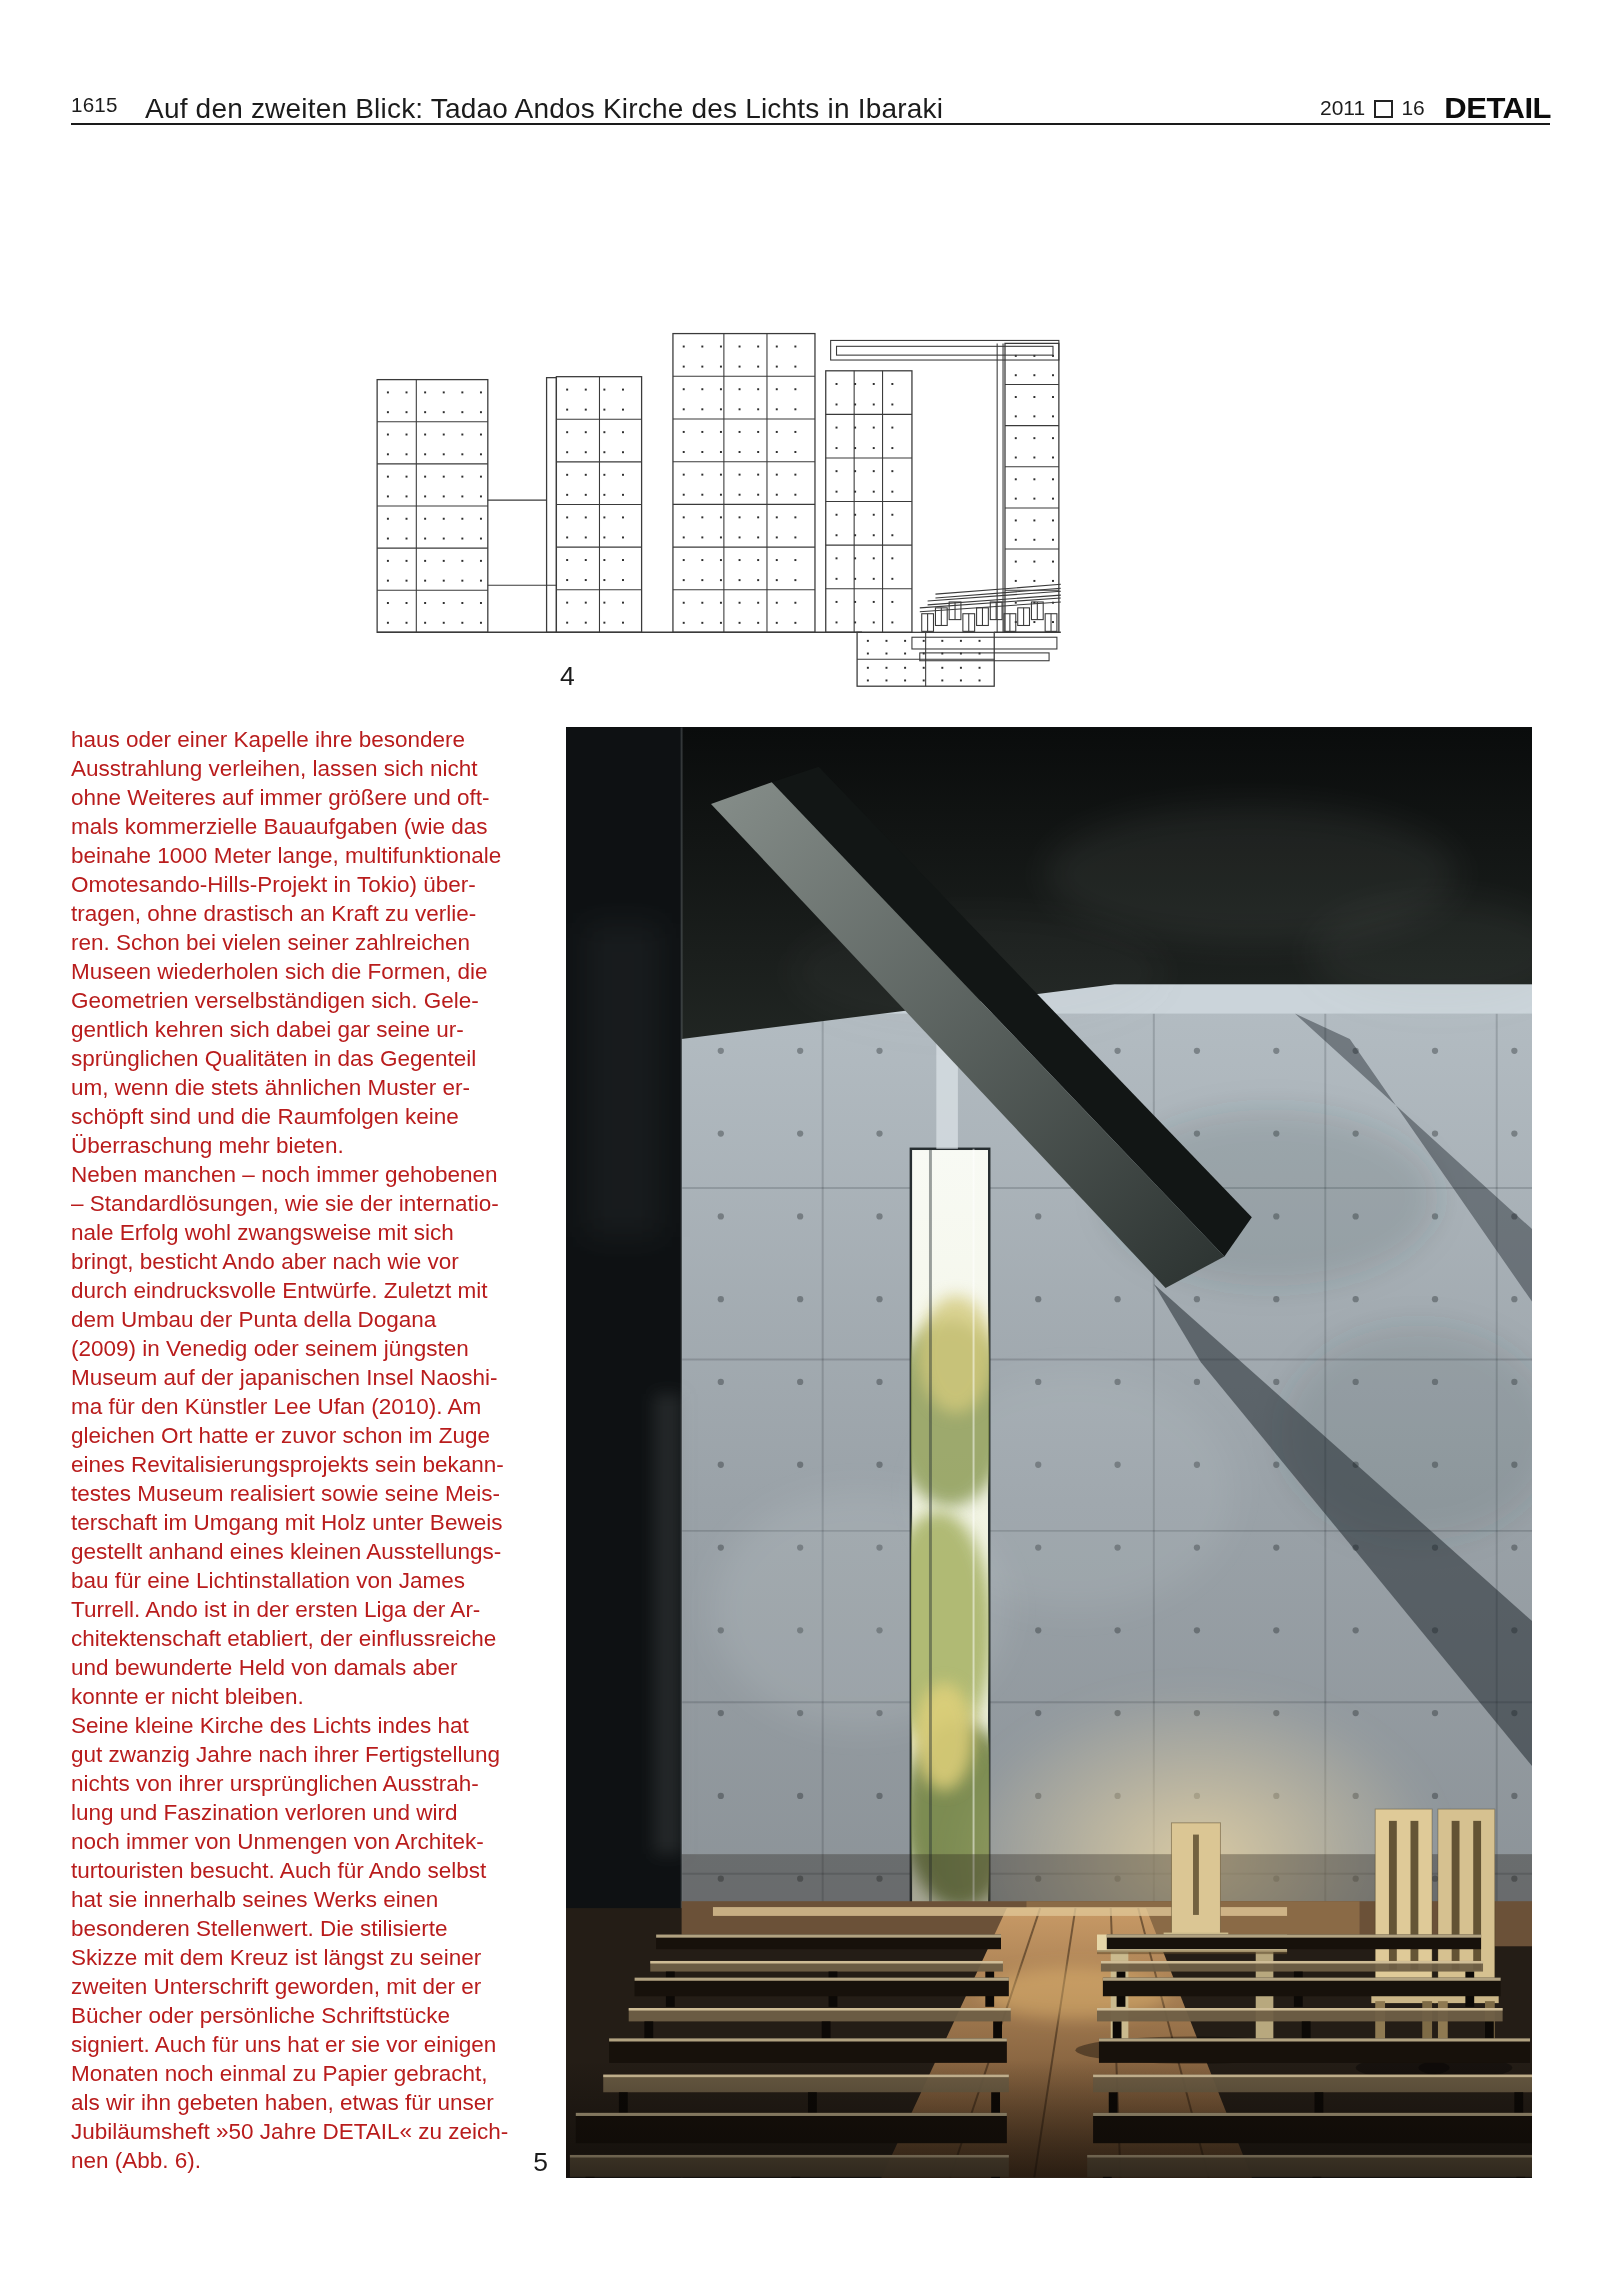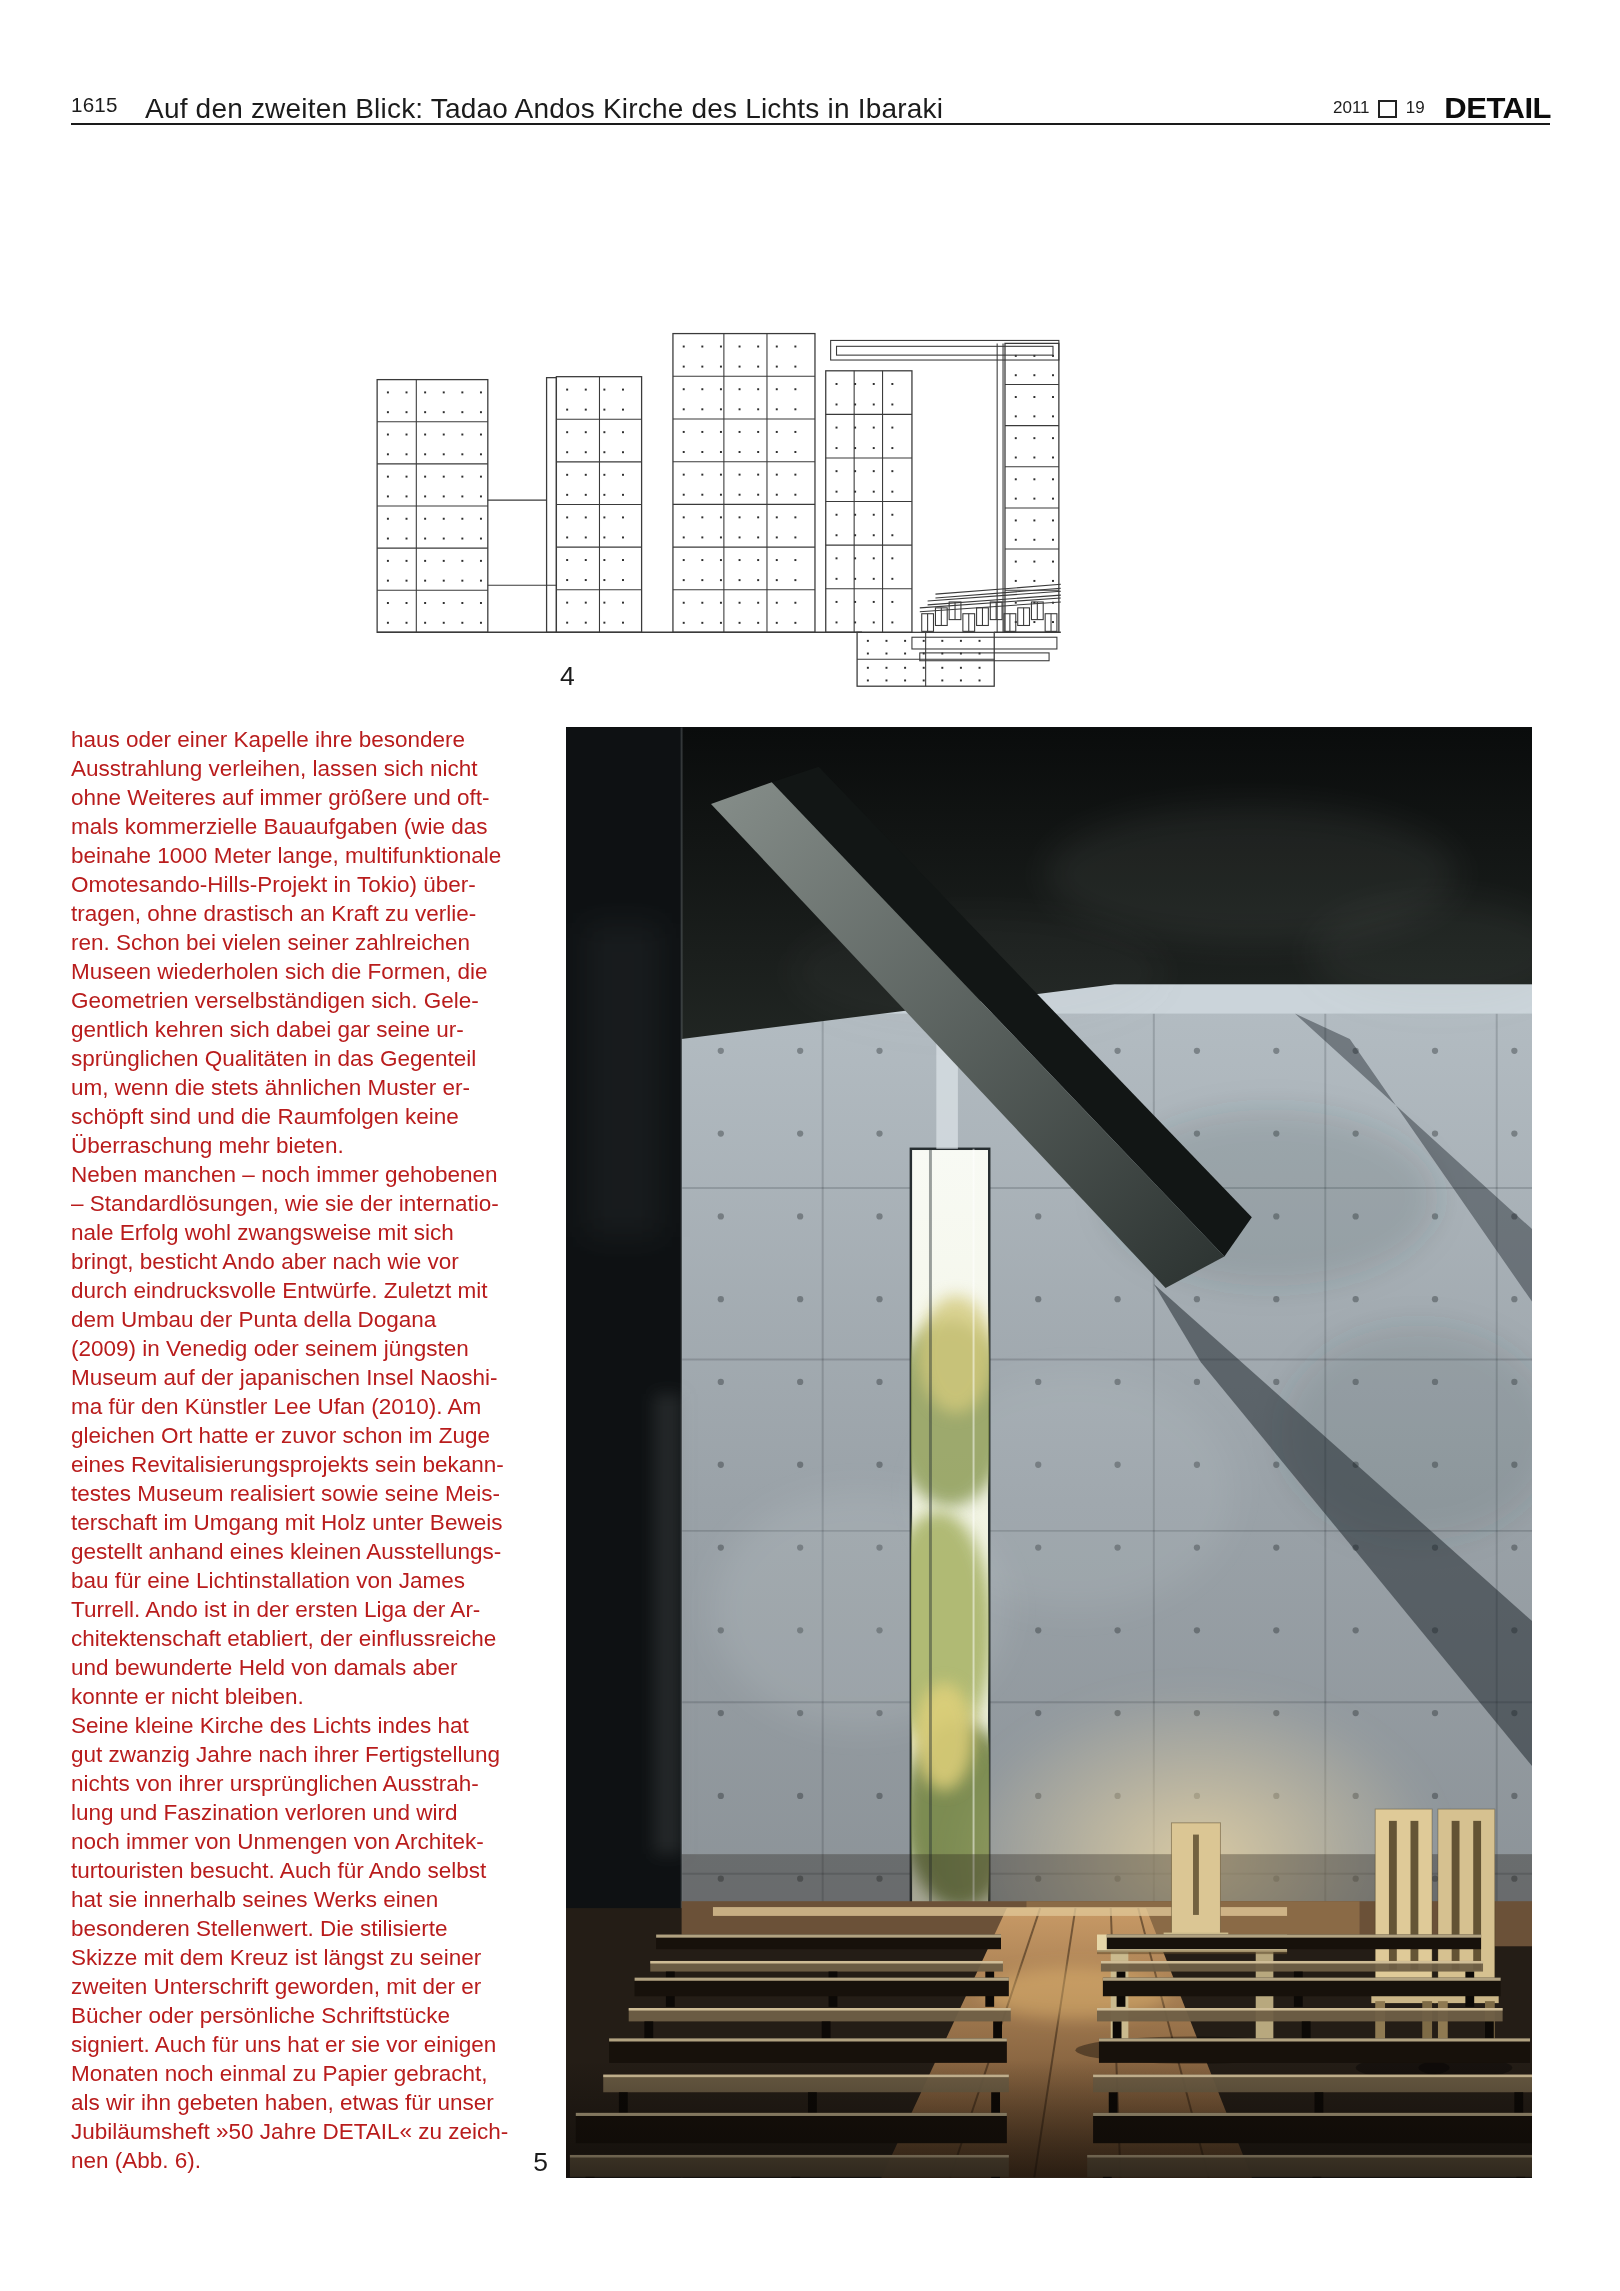--- a/index.html
+++ b/index.html
@@ -4,21 +4,21 @@
 <style>
   html,body{margin:0;padding:0}
   body{
     width:1620px;height:2292px;position:relative;background:#ffffff;
     font-family:"Liberation Sans",sans-serif;color:#1c1c1c;
     -webkit-font-smoothing:antialiased;overflow:hidden;
   }
   .hdr-num{position:absolute;left:71px;top:93px;font-size:20.6px;letter-spacing:0.2px}
   .hdr-title{position:absolute;left:145px;top:93px;font-size:28px;letter-spacing:0.2px}
   .hdr-right{position:absolute;top:90px;right:69px;display:flex;align-items:center}
-  .hdr-issue{font-size:17px;display:flex;align-items:center}
+  .hdr-issue{font-size:21px;display:flex;align-items:center}
   .sq{display:inline-block;width:14.7px;height:14.7px;border:2.5px solid #222;margin:0 8.8px;position:relative;top:1px}
   .hdr-logo{font-size:31px;font-weight:bold;letter-spacing:-0.5px;color:#0d0d0d;margin-left:19.6px;transform:scaleY(.96)}
   .rule{position:absolute;left:71px;width:1479px;top:123px;height:2px;background:#1a1a1a}
   .fig4{position:absolute;left:375px;top:218px;width:686px;height:478px}
   .fig4-label{position:absolute;left:560px;top:661px;font-size:26.5px}
   .col-text{
     position:absolute;left:71px;top:725px;width:495px;
     font-size:22.5px;line-height:29px;white-space:pre-line;color:#b91c1c;
   }
   .fig5{position:absolute;left:566px;top:727px;width:966px;height:1451px;background:#0e1113}
@@ -27,21 +27,21 @@
 </style>
 </head>
 <body>
 
 <div class="hdr-num">1615</div>
 <div class="hdr-title">Auf den zweiten Blick: Tadao Andos Kirche des Lichts in Ibaraki</div>
 <div class="hdr-right">
   <span class="hdr-issue">
     <span>2011</span>
     <span class="sq"></span>
-    <span>19</span>
+    <span>16</span>
   </span>
   <span class="hdr-logo">DETAIL</span>
 </div>
 <div class="rule"></div>
 
 <div class="fig4" aria-label="Line elevation drawing of the Church of the Light, Ibaraki: exposed concrete panel walls with form-tie dots, roof slab, vertical light slit and cascading rows of pews">
   <svg id="fig4svg" viewBox="0 0 700 488" width="686" height="478">
       <g stroke="#3a3a3a" stroke-width="1.1" fill="none">
         <rect x="2" y="165" width="113" height="258" stroke-width="1.3"></rect>
         <line x1="42" y1="165" x2="42" y2="423"></line>

